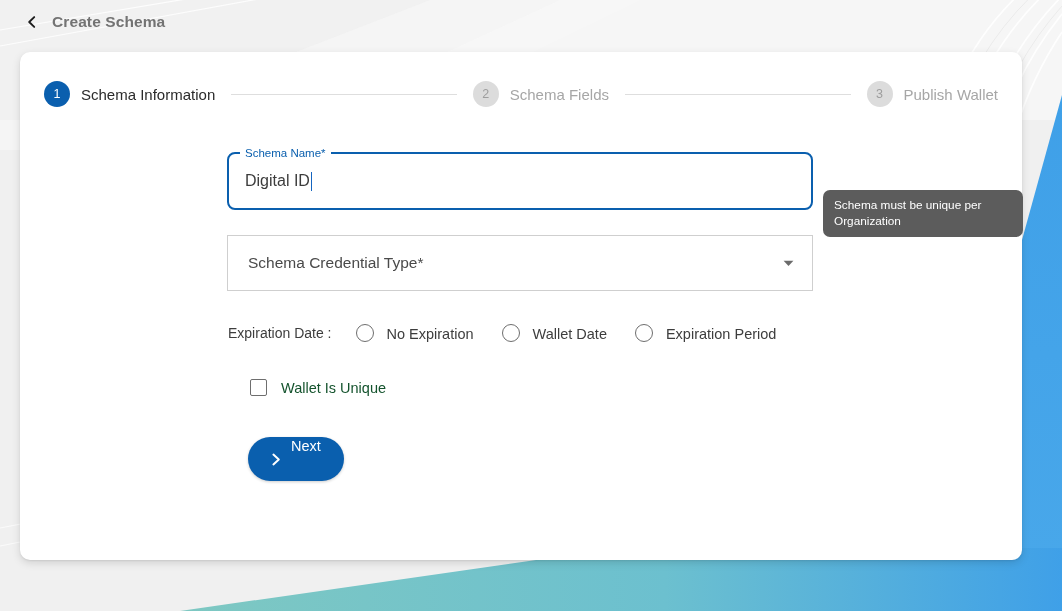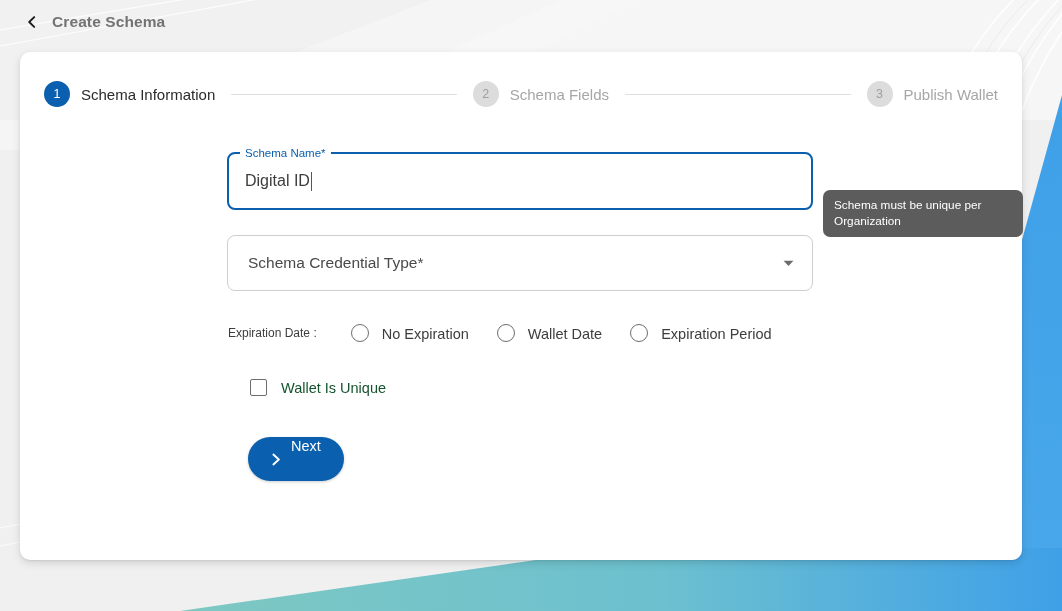--- a/index.html
+++ b/index.html
@@ -125,21 +125,21 @@
     background: #1565c0;
     margin-left: 1px;
   }
 
   
   .field-select {
     position: relative;
     margin-top: 25px;
     width: 586px; height: 56px;
     border: 1px solid #cfcfcf;
-    border-radius: 8px;
+    border-radius: 0;
     background: #fff;
     display: flex; align-items: center;
     cursor: pointer;
   }
   .select-placeholder {
     margin-left: 20px;
     font-size: 15.5px;
     color: #4a4a4a;
   }
   .select-arrow {
@@ -150,23 +150,23 @@
     display: flex; align-items: center; justify-content: center;
   }
 
   
   .radio-row {
     margin-top: 33px;
     display: flex; align-items: center;
     padding-left: 1px;
   }
   .radio-row-label {
-    font-size: 12px;
+    font-size: 14px;
     color: #3d3d3d;
-    margin-right: 34px;
+    margin-right: 24px;
     white-space: nowrap;
   }
   .radio-item {
     display: flex; align-items: flex-end;
     margin-right: 28px;
     cursor: pointer;
   }
   .radio-mark {
     width: 18px; height: 18px;
     border: 1.8px solid #6e6e6e;

